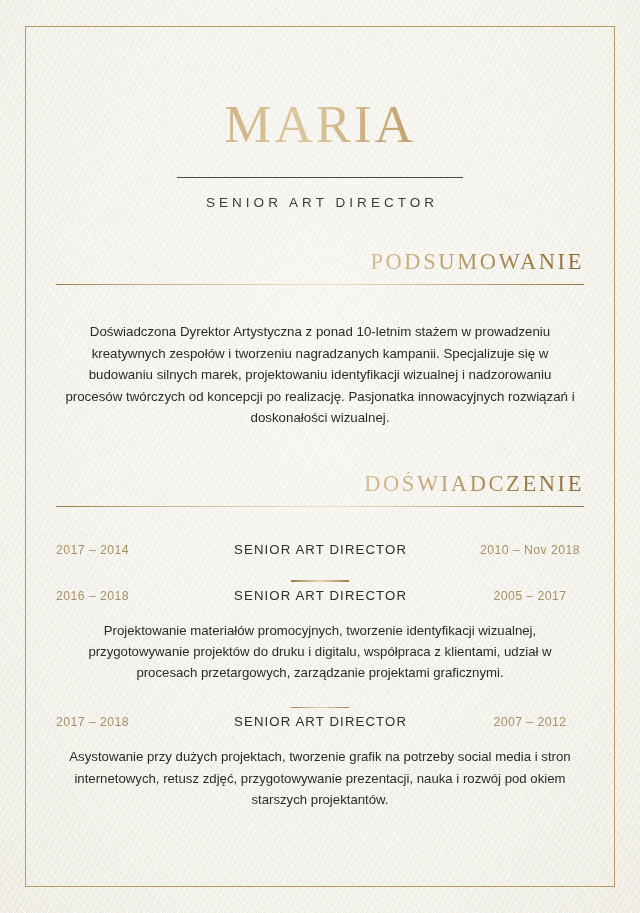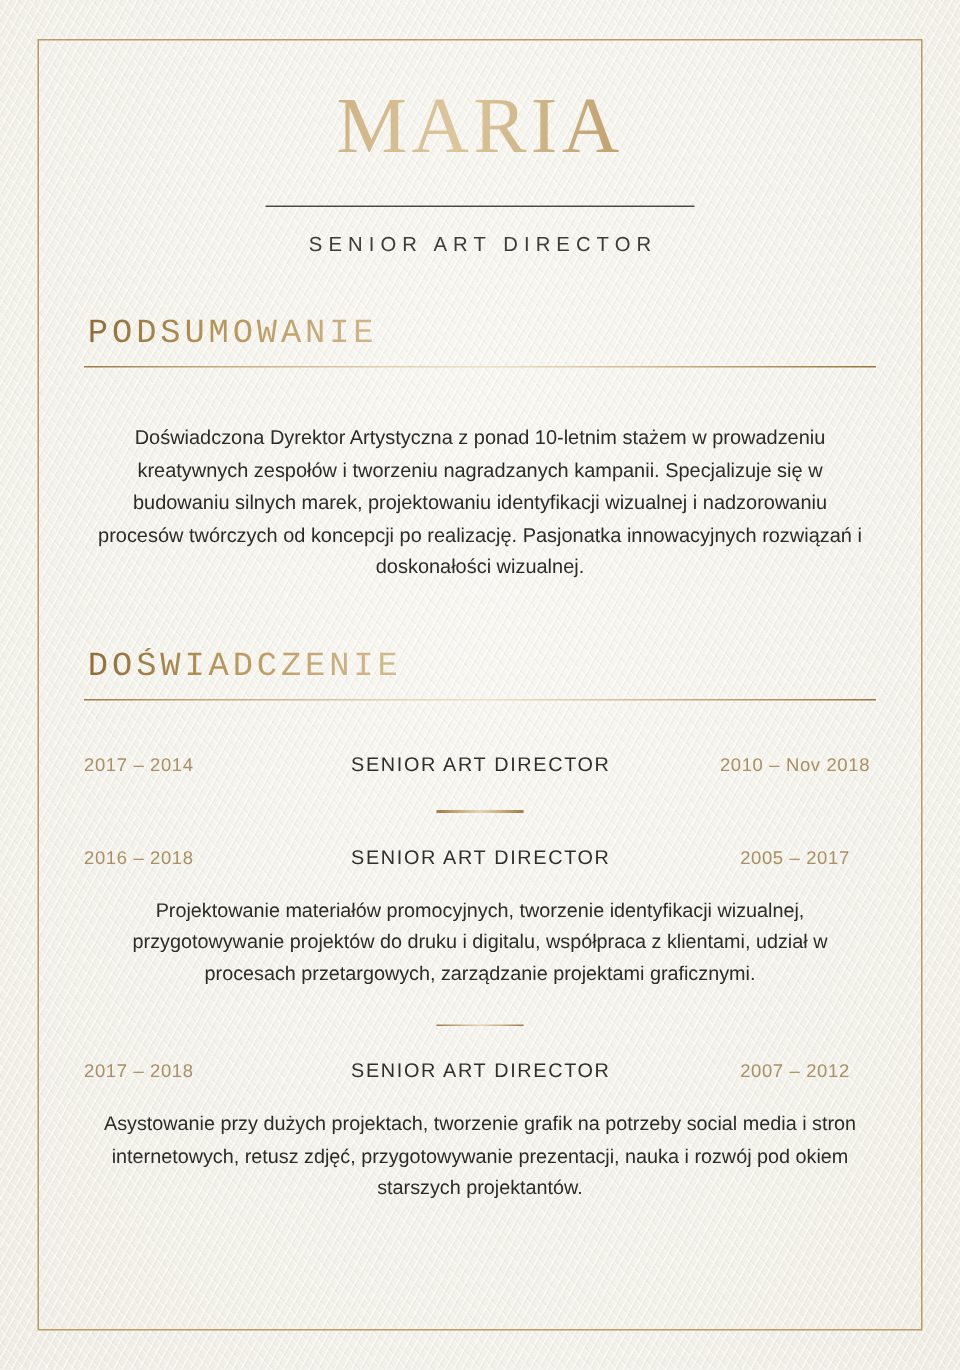--- a/index.html
+++ b/index.html
@@ -58,21 +58,21 @@
     position: absolute;
     left: 56px;
     top: 26px;
     width: 528px;
     box-sizing: border-box;
   }
 
   
   .name-block {
     text-align: center;
-    padding-top: 32px;
+    padding-top: 72px;
   }
   .name-line {
     font-family: "Liberation Serif", "DejaVu Serif", serif;
     font-weight: 400;
     letter-spacing: 0.055em;
     line-height: 1.0;
     background-image: linear-gradient(100deg,
        #8e6d3a 0%,
        #b08f57 12%,
        #cdb184 30%,
@@ -102,22 +102,22 @@
     letter-spacing: 0.30em;
     color: #3b3b38;
     text-indent: 0.30em;
   }
 
   
   .section { margin-top: 40px; }
   .section.experience { margin-top: 43px; }
 
   .section-title {
-    text-align: left;
-    font-family: Liberation Mono, monospace;
+    text-align: right;
+    font-family: Liberation Serif, serif;
     font-size: 22.5px;
     letter-spacing: 0.115em;
     text-indent: 0.115em;
     line-height: 1.1;
     background-image: linear-gradient(95deg,
        #8d6c3a 0%,
        #b49357 16%,
        #d2b88e 38%,
        #dfc9a2 52%,
        #c3a473 72%,
@@ -154,21 +154,21 @@
   .summary-text {
     margin-top: 36px;
     text-align: center;
     font-size: 13.3px;
     line-height: 1.62;
     color: #2b2b28;
     padding: 0 6px;
   }
 
   
-  .entry { margin-top: 22px; }
+  .entry { margin-top: 6px; }
   .entry.first { margin-top: 35px; }
 
   .entry-head {
     display: flex;
     align-items: baseline;
     justify-content: space-between;
     width: 100%;
   }
   .entry-date {
     font-size: 12.3px;

